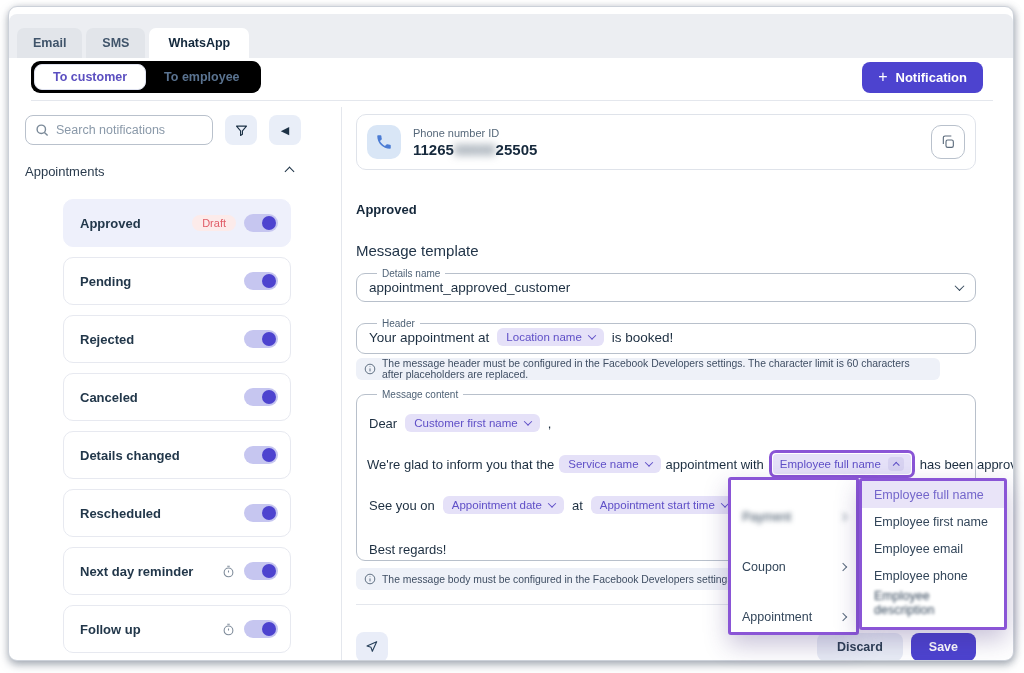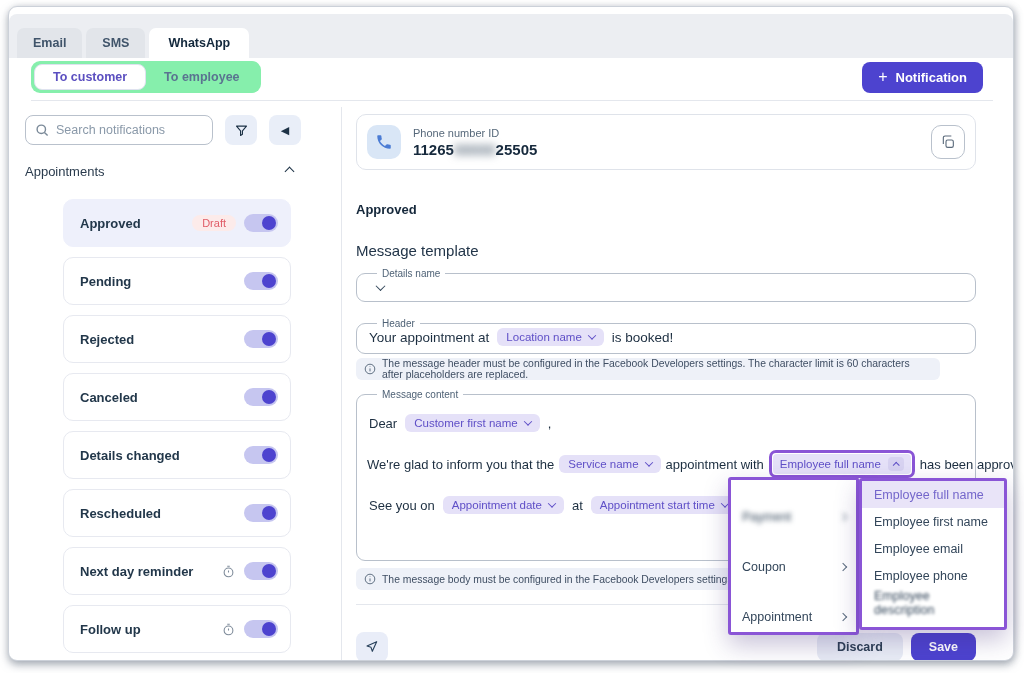--- a/index.html
+++ b/index.html
@@ -18,21 +18,21 @@
   
   .tabbar { position:absolute; top:7px; left:0; right:0; height:44px; background:#eceef2;
     display:flex; align-items:flex-end; padding-left:8px; gap:4px; border-radius:8px 8px 0 0; }
   .tab { padding:8px 16px; font-size:12.5px; font-weight:600; color:#40546a;
     background:#e2e5ea; border-radius:7px 7px 0 0; cursor:pointer; }
   .tab.active { background:#ffffff; color:#13283c; font-weight:700; padding:8px 19px; }
 
   
   .toolbar { position:absolute; top:54px; left:22px; right:30px; height:32px;
     display:flex; align-items:center; }
-  .segmented { display:flex; background:#86efac; border-radius:9px; padding:3px; height:32px; }
+  .segmented { display:flex; background:#000000; border-radius:9px; padding:3px; height:32px; }
   .seg-opt { display:flex; align-items:center; padding:0 18px; font-size:12.5px; font-weight:700;
     color:#5a7390; border-radius:8px; cursor:pointer; }
   .seg-opt.active { background:#ffffff; color:#5b4fc0; border:1px solid #dfe2ef; }
   .btn-primary { margin-left:auto; display:flex; align-items:center; gap:8px; height:31px;
     background:#4d43cf; color:#fff; border:none; border-radius:8px; padding:0 16px;
     font-size:13px; font-weight:700; font-family:inherit; cursor:pointer; }
   .plus { font-size:16px; font-weight:400; line-height:1; }
 
   .hr1 { position:absolute; top:93px; left:22px; right:20px; height:1px; background:#e4e7ed; }
   .vdiv { position:absolute; top:100px; bottom:0; left:332px; width:1px; background:#e4e7ed; }
@@ -268,20 +268,21 @@
           </span>
         </button>
       </div>
 
       <div class="status-head">Approved</div>
       <div class="mt-title">Message template</div>
 
       <fieldset class="field f-template">
         <legend>Details name</legend>
         <div class="f-inner">
+          <span class="val">appointment_approved_customer</span>
           <i class="chev down sel-chev"></i>
         </div>
       </fieldset>
 
       <fieldset class="field f-header">
         <legend>Header</legend>
         <div class="f-inner" style="gap:8px;">
           <span>Your appointment at</span>
           <span class="chip">
             <span>Location name</span>
@@ -335,20 +336,23 @@
             <span>Appointment date</span>
             <i class="chev down"></i>
           </span>
           <span>at</span>
           <span class="chip">
             <span>Appointment start time</span>
             <i class="chev down"></i>
           </span>
           <span>!</span>
         </div>
+        <div class="msg-line l4">
+          <span>Best regards!</span>
+        </div>
       </fieldset>
 
       <div class="info-bar i-body">
         <span class="info-ic">
           <svg width="12" height="12" viewBox="0 0 16 16" fill="none" stroke="currentColor" stroke-width="1.3">
               <circle cx="8" cy="8" r="6.4"></circle>
               <line x1="8" y1="7.2" x2="8" y2="11.2"></line>
               <line x1="8" y1="4.6" x2="8" y2="5.3"></line>
             </svg>
         </span>

